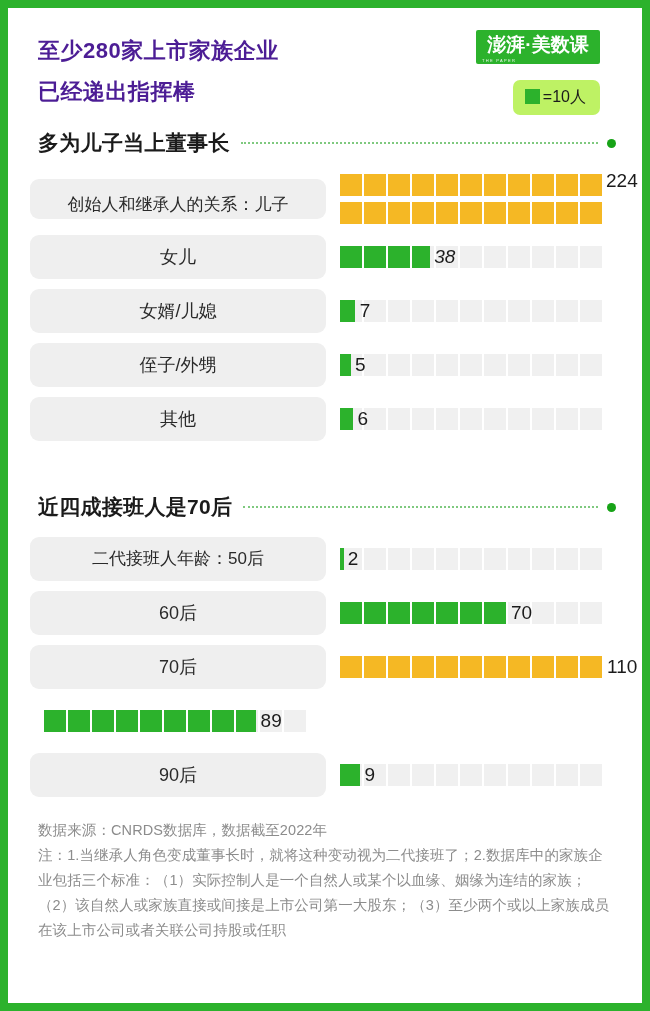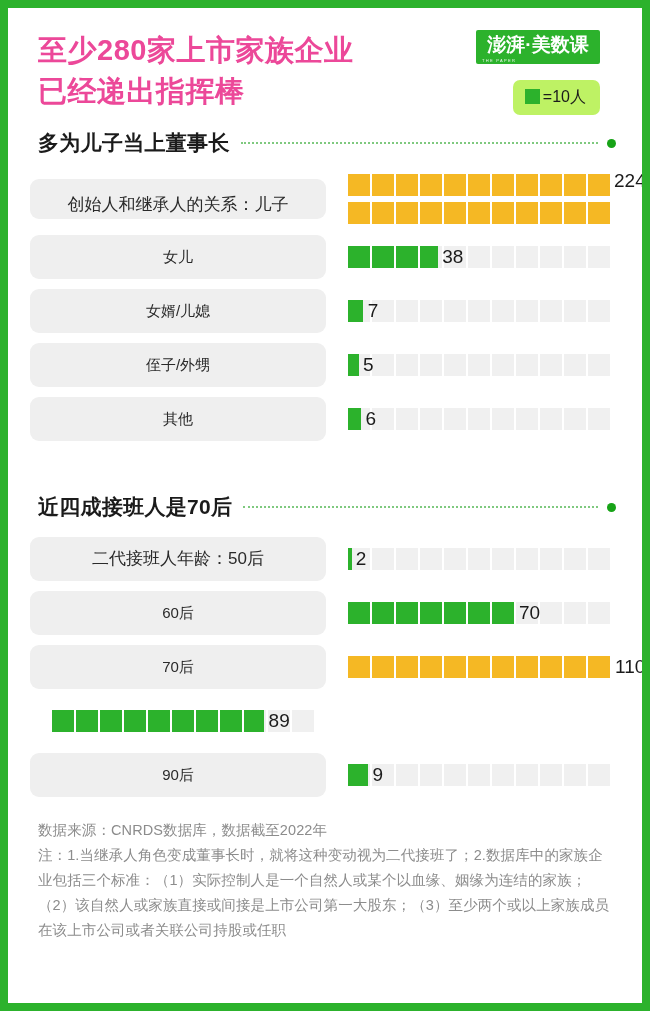--- a/index.html
+++ b/index.html
@@ -41,23 +41,23 @@
     height: 112px;
     box-sizing: border-box;
   }
   .title-block {
     position: absolute;
     left: 8px;
     top: 22px;
     width: 470px;
   }
   .title-line {
-    font-size: 29px;
+    font-size: 22px;
     font-weight: bold;
-    color: #ec4899;
+    color: #4c1d95;
     letter-spacing: 0.5px;
     line-height: 41px;
     white-space: nowrap;
   }
 
   .brand-wrap {
     position: absolute;
     right: 20px;
     top: 22px;
     width: 124px;
@@ -155,33 +155,33 @@
   .row.tall { height: 62px; }
 
   .pill {
     width: 296px;
     flex: none;
     background: #efefef;
     border-radius: 9px;
     height: 44px;
     line-height: 44px;
     text-align: center;
-    font-size: 15px;
+    font-size: 18px;
     color: #2a2a2a;
     box-sizing: border-box;
     white-space: nowrap;
     overflow: hidden;
   }
   .row.tall .pill { height: 40px; line-height: 52px; }
   .pill.wide-text { font-size: 17px; }
 
   .track-wrap {
     position: relative;
     flex: 1;
-    margin-left: 22px;
+    margin-left: 14px;
     height: 44px;
     display: flex;
     align-items: center;
   }
   .row.tall .track-wrap { height: 52px; }
 
   .track {
     position: relative;
     width: 264px;
     height: 22px;
@@ -370,21 +370,21 @@
                       <div class="fill" style="width: 80%; background: rgb(44, 178, 44);"></div>
                     </div>
                     <div class="cell"></div>
                     <div class="cell"></div>
                     <div class="cell"></div>
                     <div class="cell"></div>
                     <div class="cell"></div>
                     <div class="cell"></div>
                     <div class="cell"></div>
                   </div>
-                  <div class="value" style="left: 94.2px;">38</div>
+                  <div class="value" style="left: 94.2px; font-style: italic;">38</div>
                 </div>
               </div>
             </div>
             <div class="row">
               <div class="pill">女婿/儿媳</div>
               <div class="track-wrap">
                 <div class="track">
                   <div class="cell-row">
                     <div class="cell">
                       <div class="fill" style="width: 70%; background: rgb(44, 178, 44);"></div>

